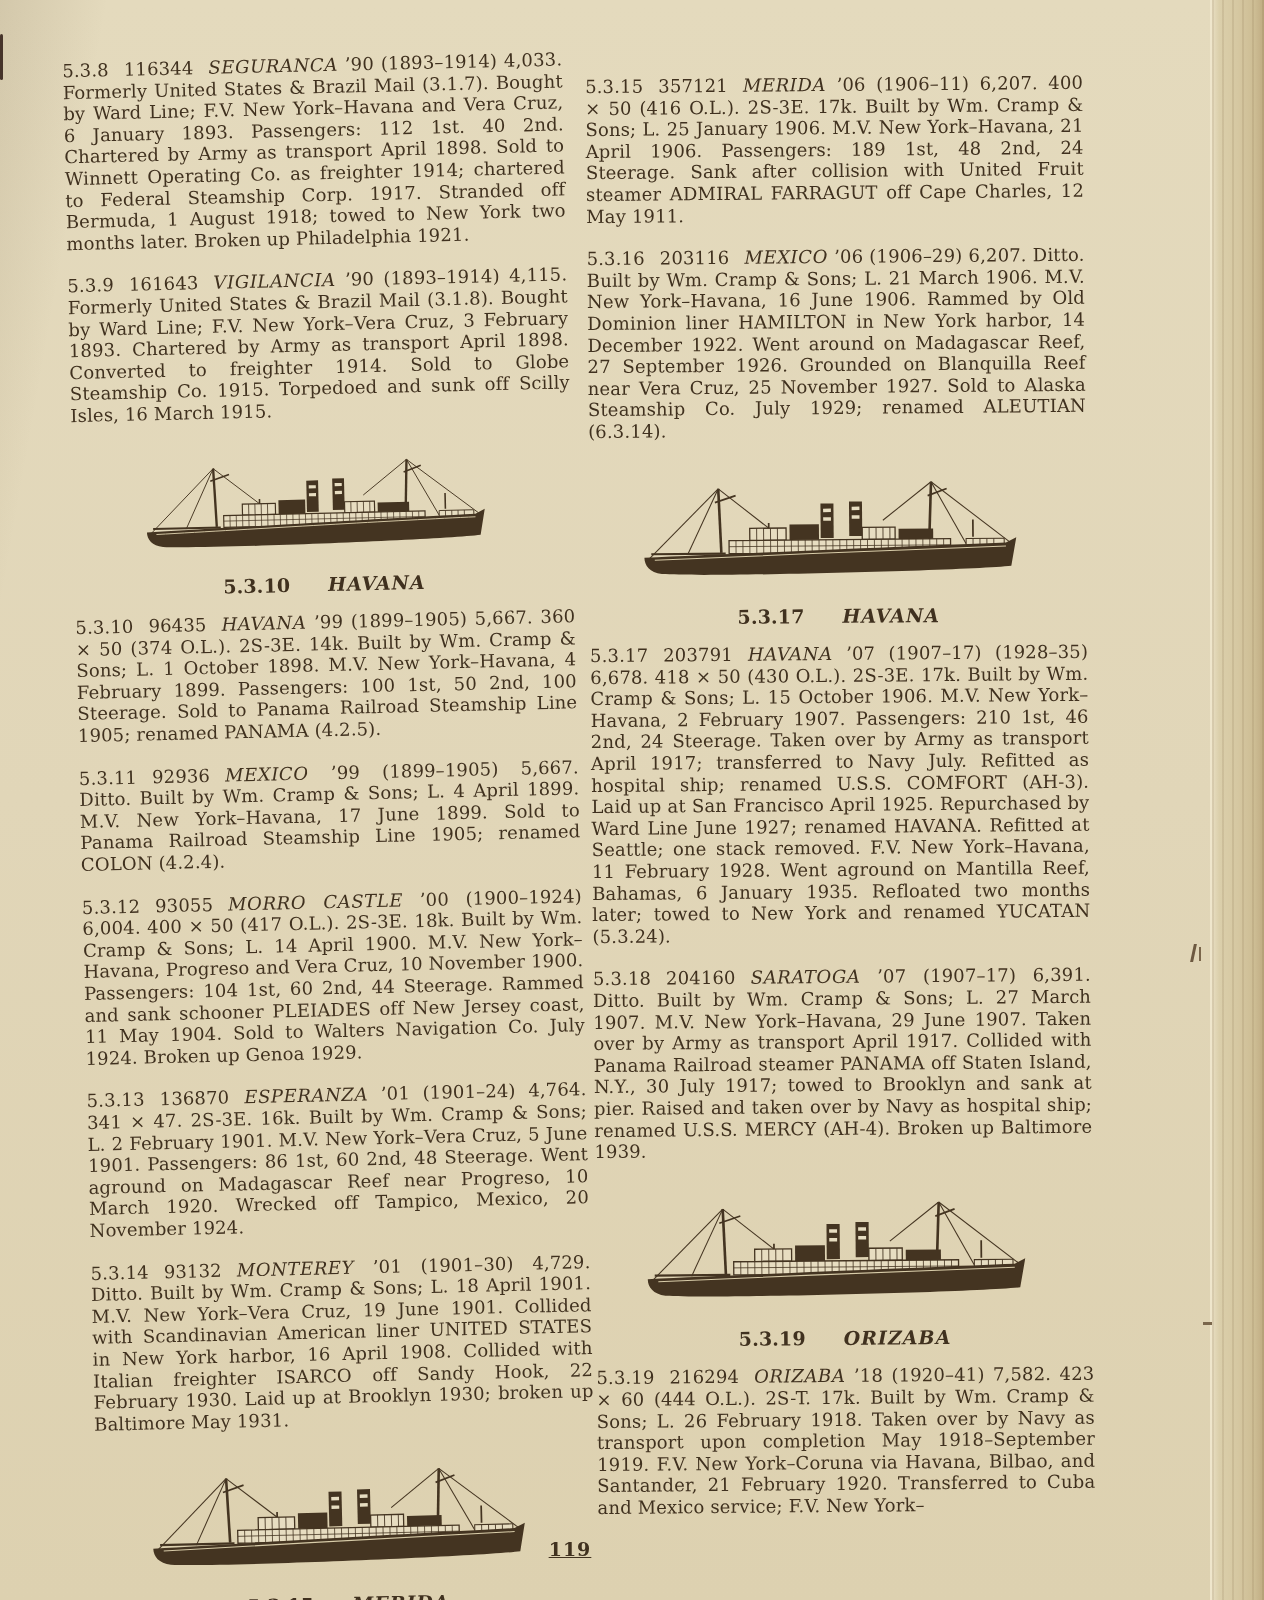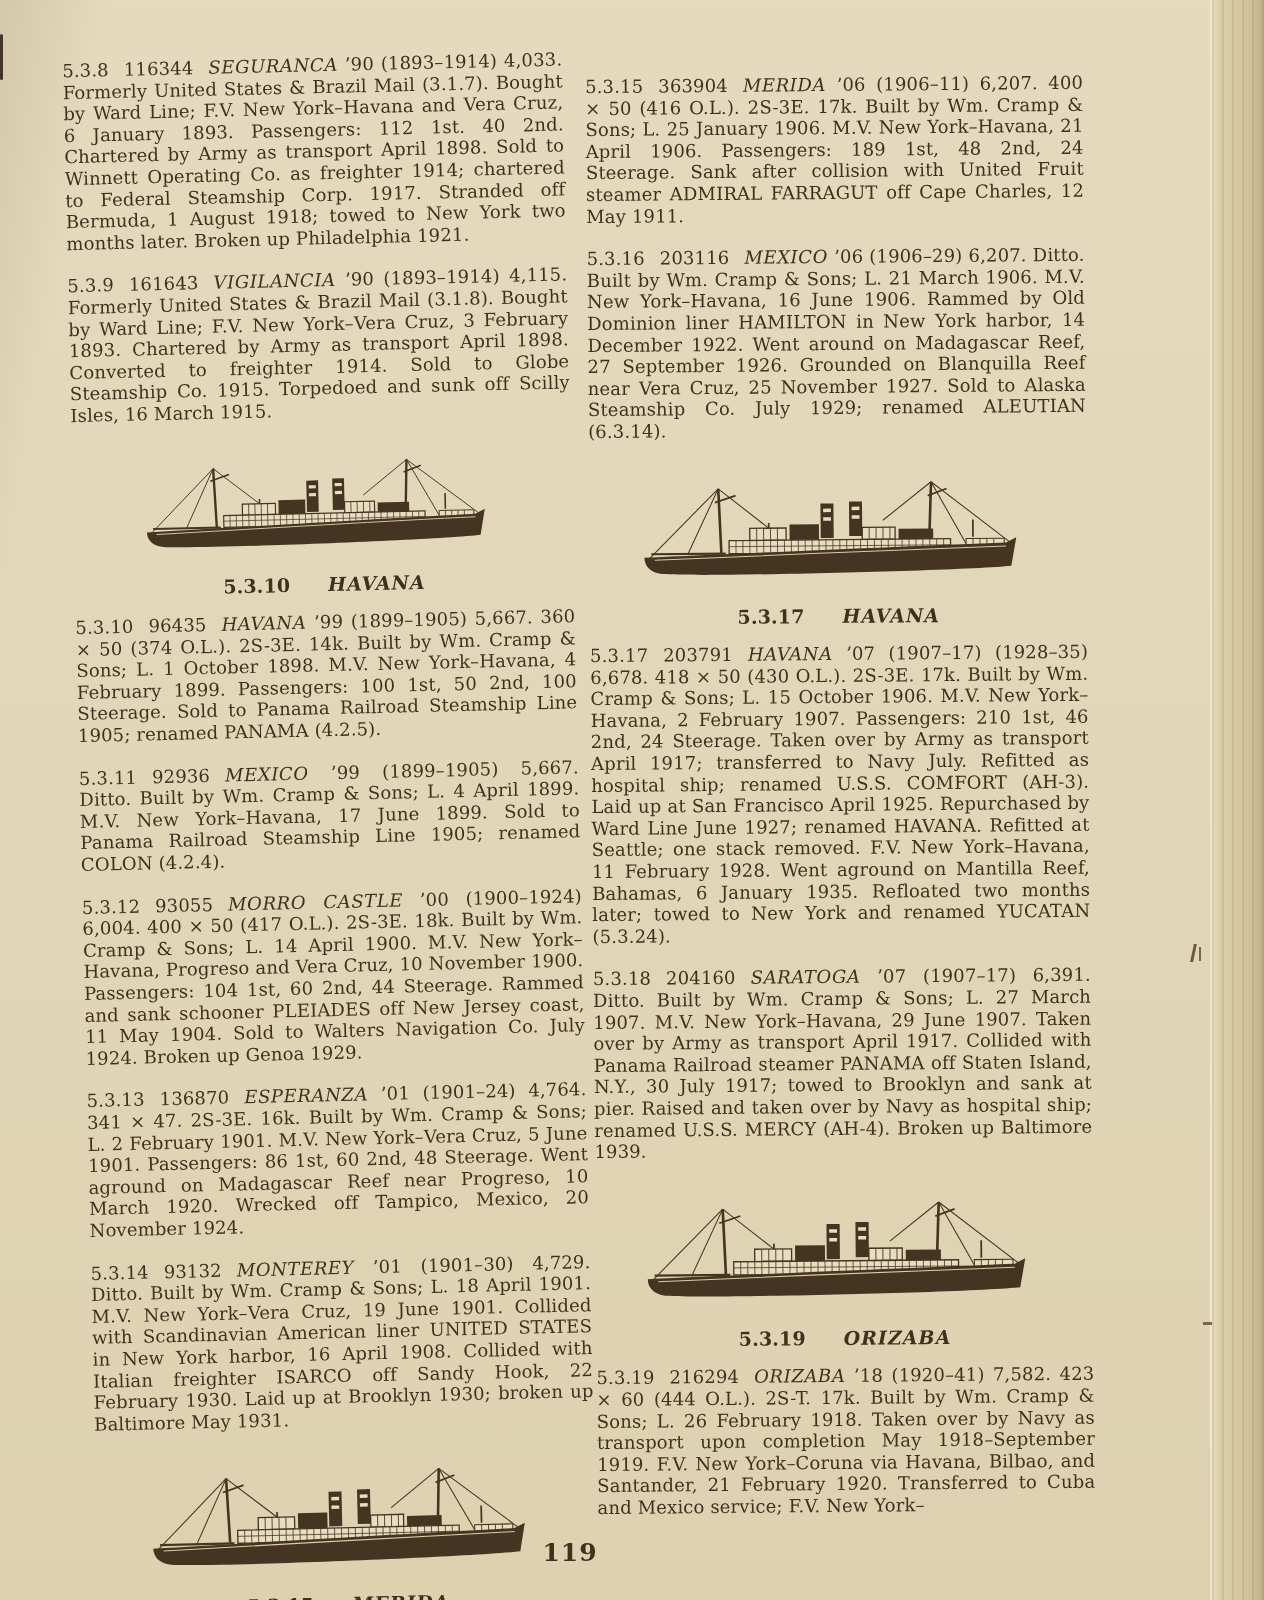--- a/index.html
+++ b/index.html
@@ -36,21 +36,21 @@
   .shipname{font-style:italic;letter-spacing:0.6px;}
 
   .figure{margin:26px 0 16px 0;text-align:center;}
   .figure svg{display:block;margin:0 auto;}
   .figcaption{margin-top:9px;font-weight:bold;font-size:19px;}
   .fig-ref{padding-right:38px;}
   .fig-name{font-style:italic;letter-spacing:1px;}
 
   .page-number{
     position:absolute;left:538px;top:1538px;width:64px;
-    text-align:center;font-weight:bold;font-size:25px;letter-spacing:1px;
+    text-align:center;font-weight:bold;font-size:19px;letter-spacing:1px;text-decoration:underline;
   }
   .defs-holder{position:absolute;width:0;height:0;overflow:hidden;}
 </style>
 </head>
 <body>
 
 <svg class="defs-holder" xmlns="http://www.w3.org/2000/svg" aria-hidden="true">
   <symbol id="ship-sil" viewBox="0 0 460 150">
 
     <g fill="none" stroke="#443421" stroke-width="1.2">
@@ -153,21 +153,21 @@
         </svg>
       <div class="figcaption">
         <span class="fig-ref">5.3.15</span><span class="fig-name">MERIDA</span>
       </div>
     </div>
   </div>
 
   <div class="col col-right">
 
     <p class="entry">
-      <span class="ref">5.3.15</span><span class="reg">363904</span><span class="shipname">MERIDA</span> <span>’06 (1906–11) 6,207. 400 × 50 (416 O.L.). 2S-3E. 17k. Built by Wm. Cramp &amp; Sons; L. 25 January 1906. M.V. New York–Havana, 21 April 1906. Passengers: 189 1st, 48 2nd, 24 Steerage. Sank after collision with United Fruit steamer ADMIRAL FARRAGUT off Cape Charles, 12 May 1911.</span>
+      <span class="ref">5.3.15</span><span class="reg">357121</span><span class="shipname">MERIDA</span> <span>’06 (1906–11) 6,207. 400 × 50 (416 O.L.). 2S-3E. 17k. Built by Wm. Cramp &amp; Sons; L. 25 January 1906. M.V. New York–Havana, 21 April 1906. Passengers: 189 1st, 48 2nd, 24 Steerage. Sank after collision with United Fruit steamer ADMIRAL FARRAGUT off Cape Charles, 12 May 1911.</span>
     </p>
 
     <p class="entry">
       <span class="ref">5.3.16</span><span class="reg">203116</span><span class="shipname">MEXICO</span> <span>’06 (1906–29) 6,207. Ditto. Built by Wm. Cramp &amp; Sons; L. 21 March 1906. M.V. New York–Havana, 16 June 1906. Rammed by Old Dominion liner HAMILTON in New York harbor, 14 December 1922. Went around on Madagascar Reef, 27 September 1926. Grounded on Blanquilla Reef near Vera Cruz, 25 November 1927. Sold to Alaska Steamship Co. July 1929; renamed ALEUTIAN (6.3.14).</span>
     </p>
 
     <div class="figure">
       <svg class="ship" width="398" height="130" viewBox="0 0 460 150" xmlns="http://www.w3.org/2000/svg">
           <use href="#ship-sil"></use>
         </svg>

